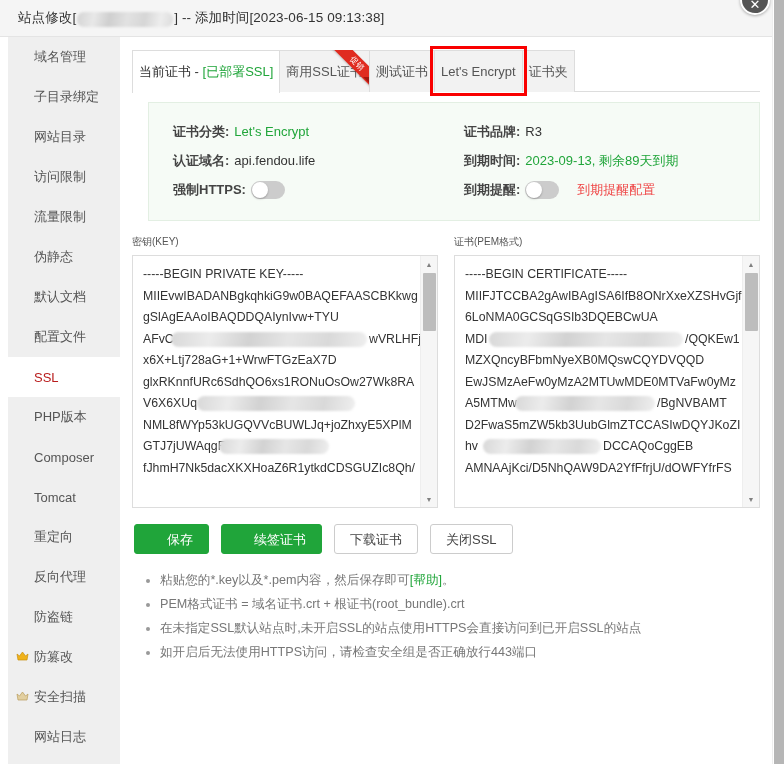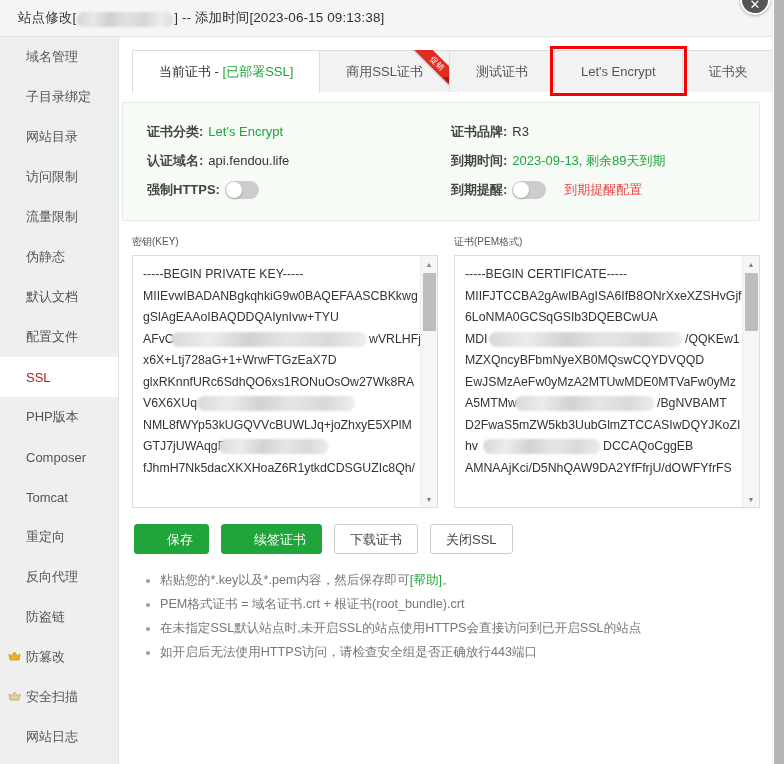--- a/index.html
+++ b/index.html
@@ -62,21 +62,21 @@
     justify-content: center;
     font-size: 13px;
     line-height: 1;
     padding-bottom: 2px;
     box-shadow: 0 1px 3px rgba(0,0,0,.3);
   }
 
   
   .sidebar {
     position: absolute;
-    top: 37px; left: 0;
+    top: 37px; left: 8px;
     width: 119px;
     height: 727px;
     background: #efefef;
     border-right: 1px solid #e2e2e2;
     overflow: hidden;
   }
   .side-item {
     height: 40px;
     display: flex;
     align-items: center;
@@ -120,21 +120,21 @@
   }
   .tabs {
     display: flex;
     align-items: flex-end;
     height: 44px;
   }
   .tab {
     position: relative;
     height: 42px;
     line-height: 42px;
-    padding: 0 26px;
+    padding: 0 6px;
     font-size: 13px;
     color: #555;
     background: #f2f2f2;
     border: 1px solid #ddd;
     border-bottom: none;
     margin-right: -1px;
     white-space: nowrap;
   }
   .tab.active {
     background: #fff;
@@ -179,21 +179,21 @@
   .ribbon .tail {
     position: absolute;
     right: 0; top: 27px;
     width: 0; height: 0;
     border-left: 7px solid transparent;
     border-top: 7px solid #a3170f;
   }
 
   
   .info-panel {
-    margin: 10px 12px 0 2px;
+    margin: 10px 12px 0 28px;
     background: #f6fbf6;
     border: 1px solid #e3efe3;
     padding: 16px 0 14px 0;
     display: flex;
   }
   .info-col { width: 50%; padding-left: 24px; }
   .info-col.right { padding-left: 10px; }
   .info-row {
     display: flex;
     align-items: center;

